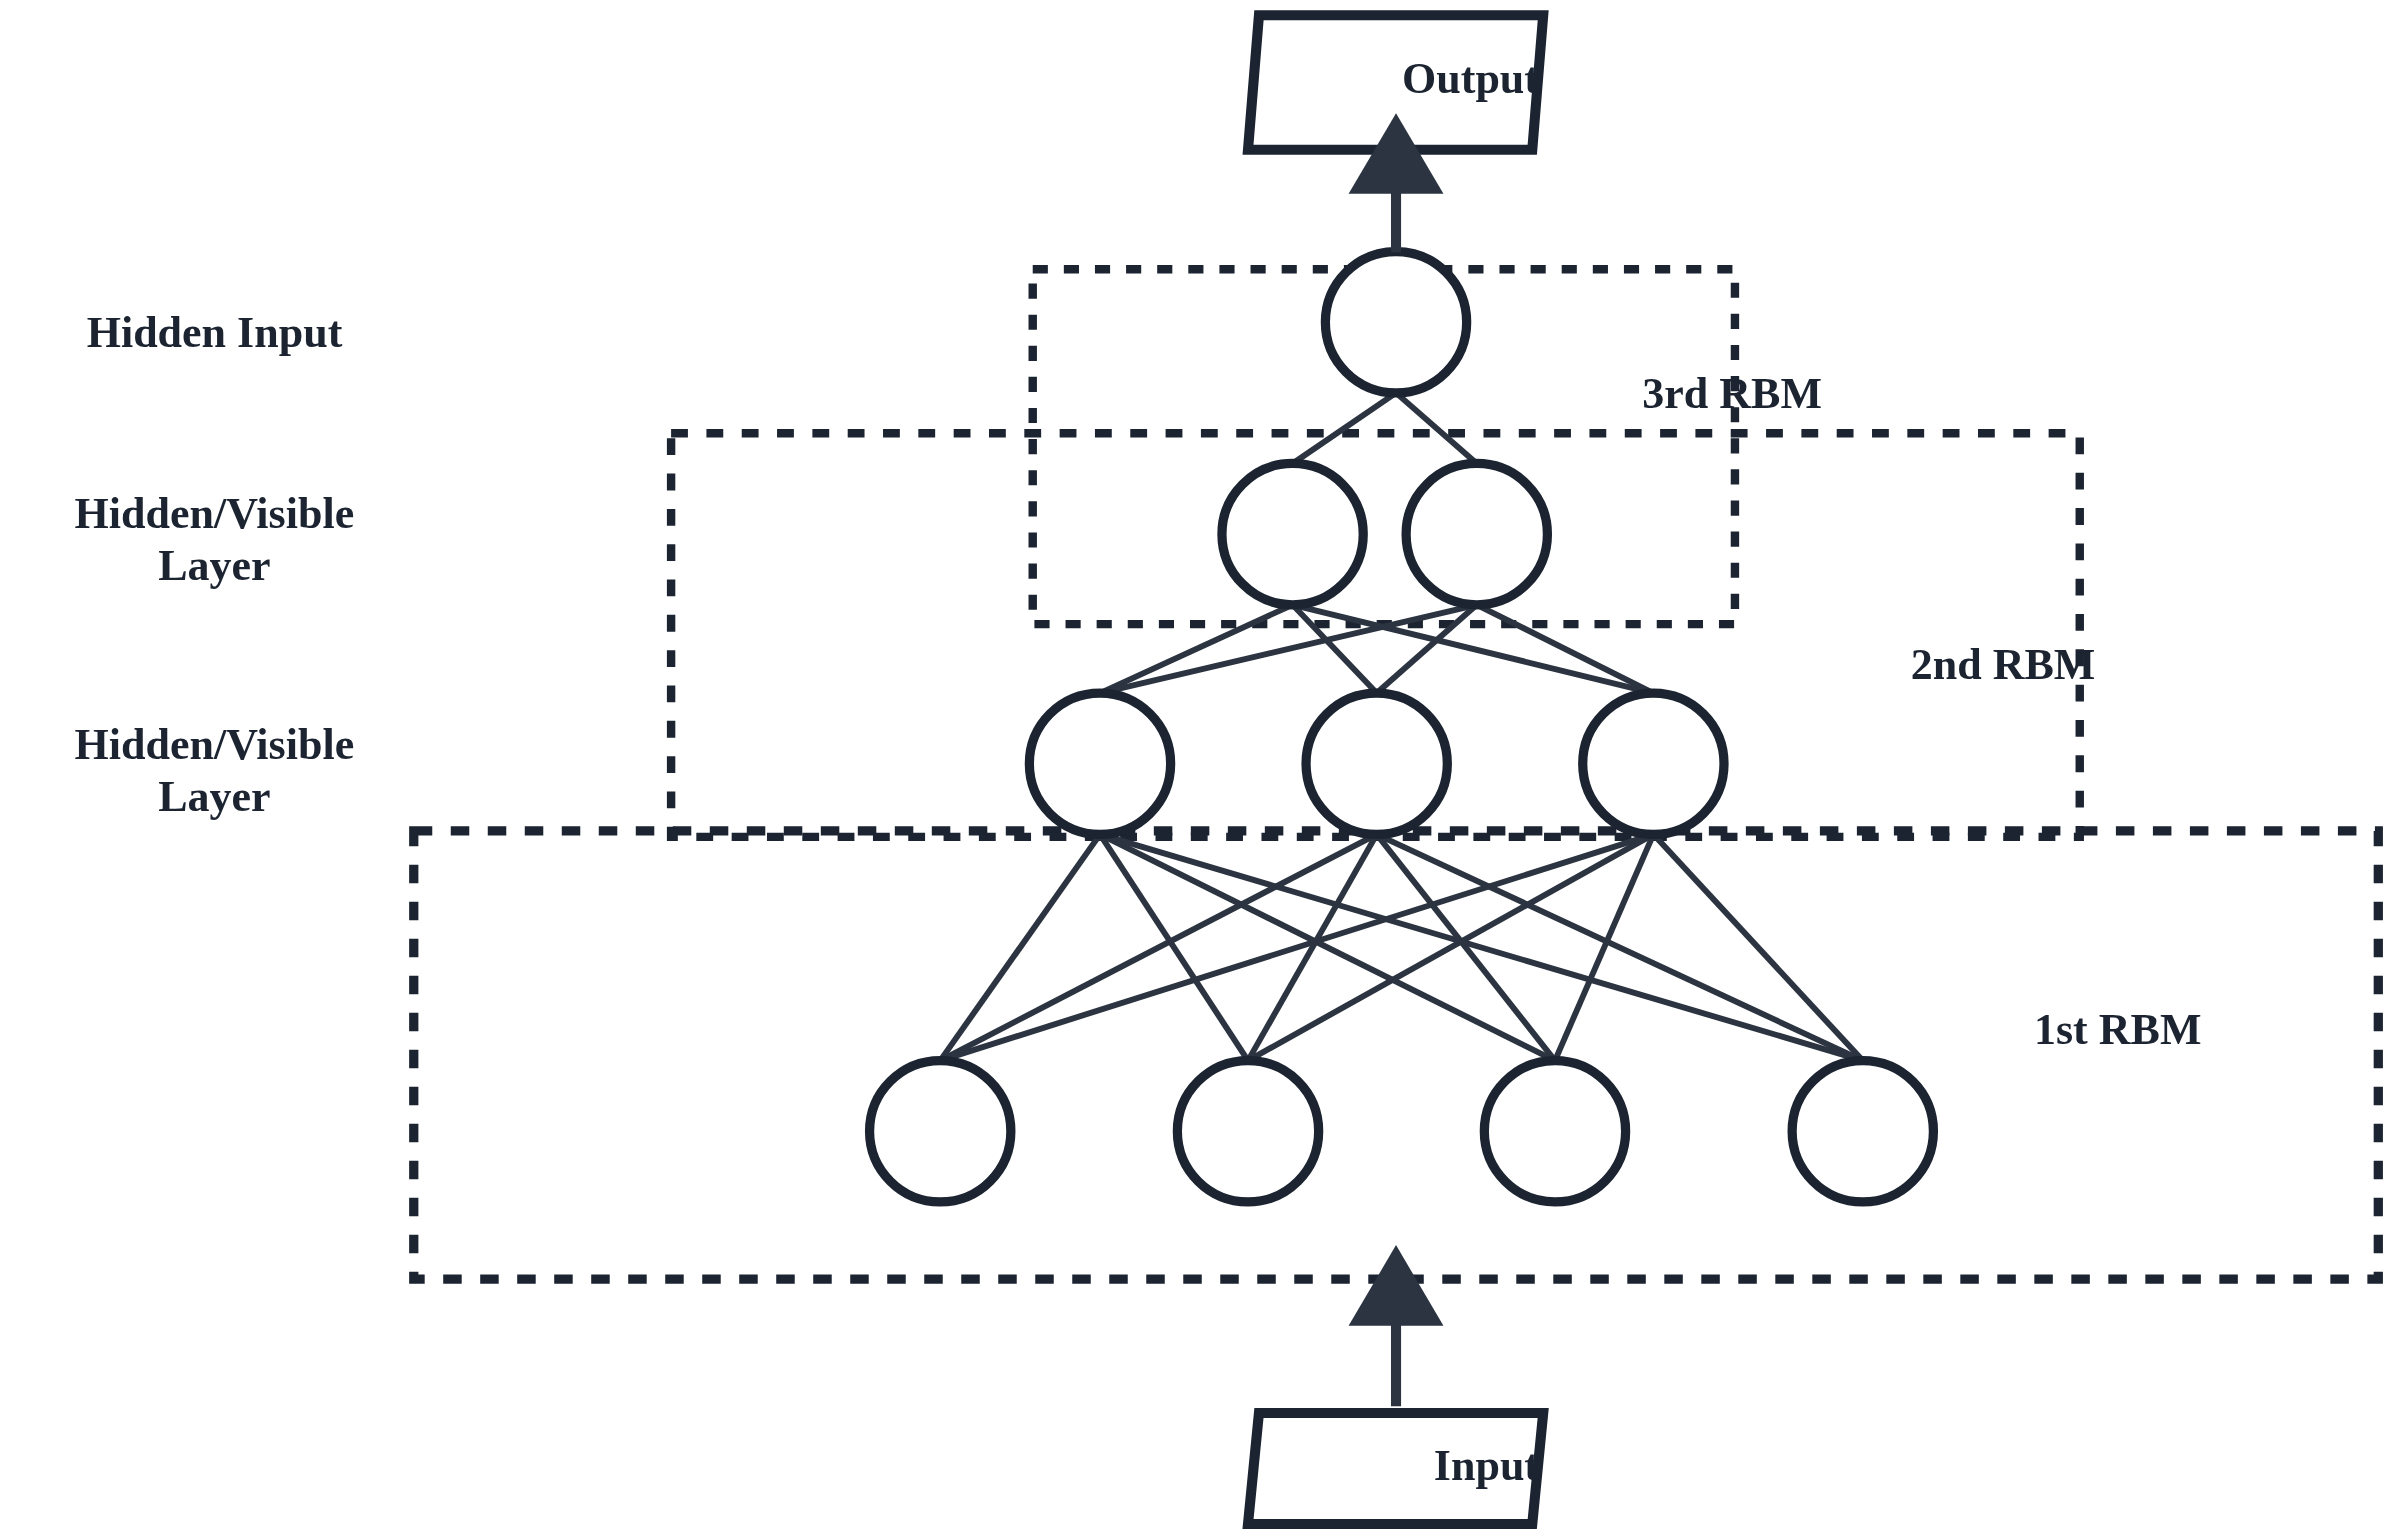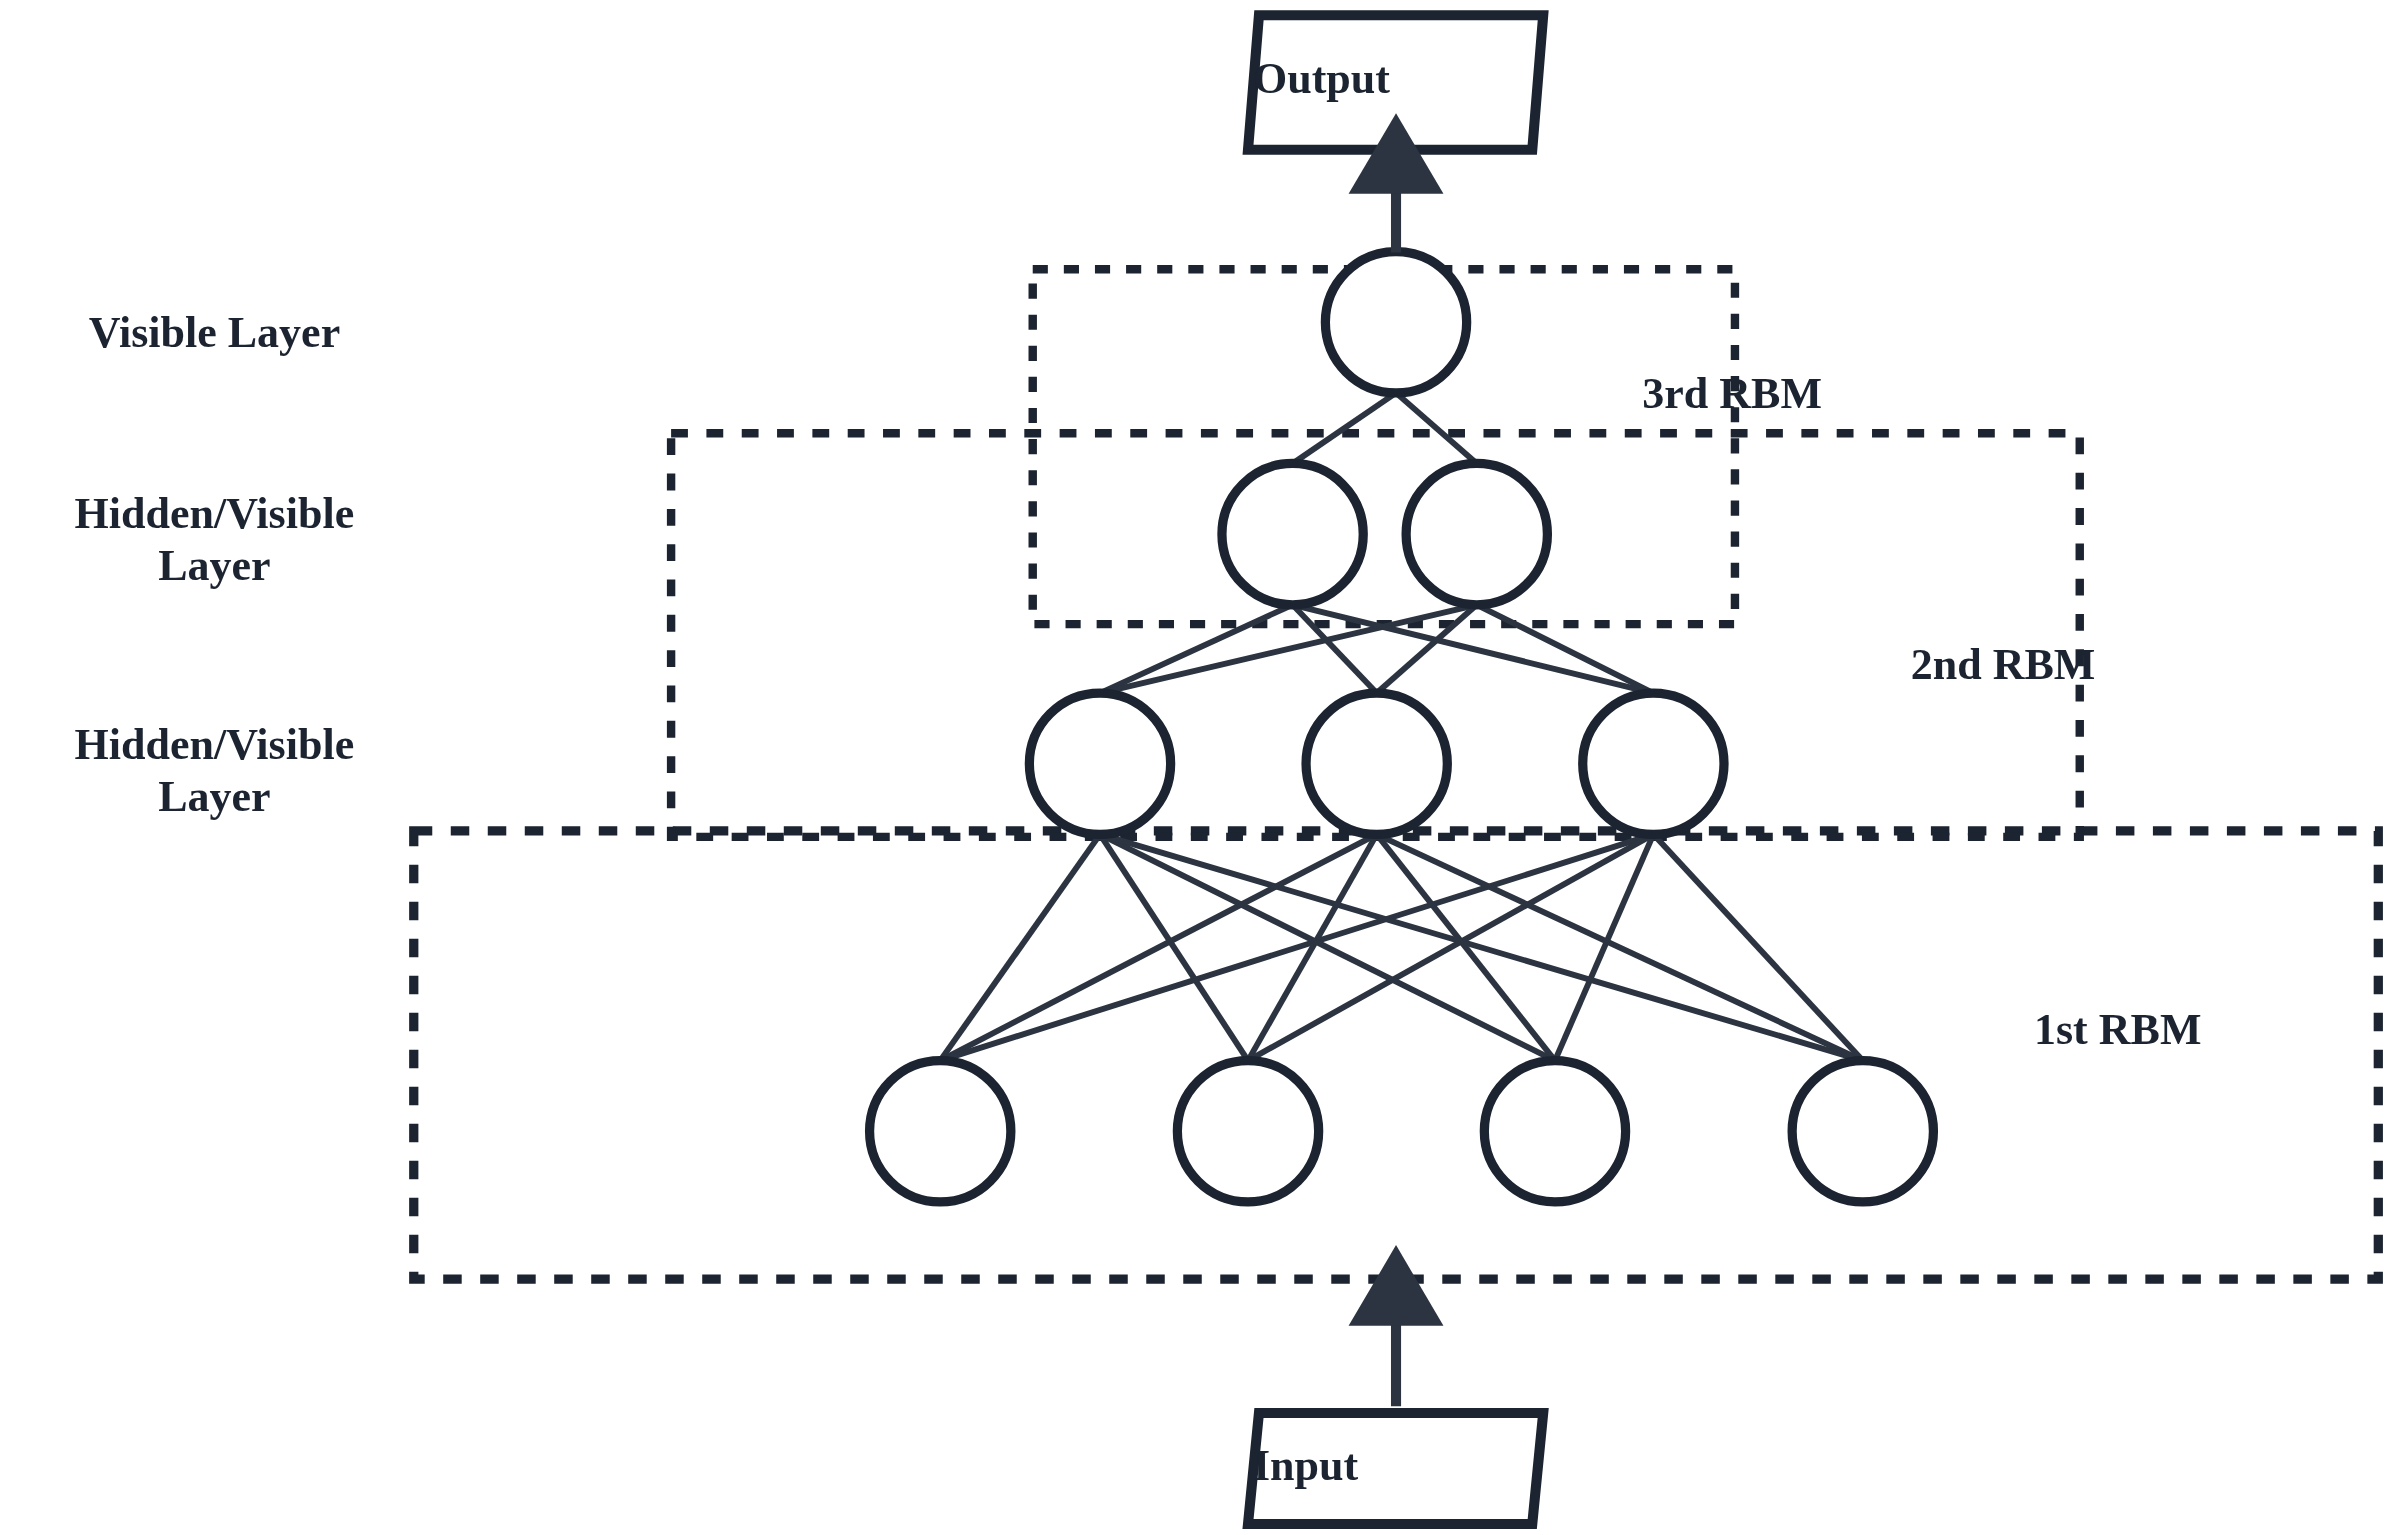--- a/index.html
+++ b/index.html
@@ -4,21 +4,21 @@
 <style>
   html,body{margin:0;padding:0;background:#ffffff;}
   body{width:2401px;height:1535px;font-family:"Liberation Serif",serif;overflow:hidden;}
   #stage{position:relative;width:2401px;height:1535px;background:#fff;}
   svg#diagram{position:absolute;left:0;top:0;width:2401px;height:1535px;}
   .lbl{position:absolute;color:#1b2430;font-weight:bold;font-family:"Liberation Serif",serif;
        text-align:center;line-height:1.18;white-space:pre-line;}
   .left-lbl{font-size:44px;text-align:center;}
   .rbm-lbl{font-size:44px;}
   .io-lbl{position:absolute;font-size:44px;font-weight:bold;color:#1b2430;
-          font-family:"Liberation Serif",serif;text-align:left;}
+          font-family:"Liberation Serif",serif;text-align:right;}
 </style>
 </head>
 <body>
 
 <div id="stage">
 
   <svg id="diagram" viewBox="0 0 2855 1825">
     <defs>
       <marker id="arrowhead" markerWidth="10" markerHeight="10" refX="4.2" refY="5" orient="auto" markerUnits="strokeWidth">
         <path d="M0.5,0.3 L8.5,5 L0.5,9.7 Z" fill="#2b3440"></path>
@@ -83,21 +83,21 @@
     </g>
 
     <polygon points="1497,18 1835,18 1822,178 1484,178" fill="#ffffff" stroke="#1b2430" stroke-width="12"></polygon>
 
     <polygon points="1497,1680 1835,1680 1822,1812 1484,1812" fill="#ffffff" stroke="#1b2430" stroke-width="12"></polygon>
 
     <line x1="1660" y1="300" x2="1660" y2="186" stroke="#2b3440" stroke-width="12" marker-end="url(#arrowhead)"></line>
     <line x1="1660" y1="1672" x2="1660" y2="1532" stroke="#2b3440" stroke-width="12" marker-end="url(#arrowhead)"></line>
   </svg>
 
-  <div class="lbl left-lbl" style="left:25px;top:307px;width:379px;">Visible Layer</div>
+  <div class="lbl left-lbl" style="left:25px;top:307px;width:379px;">Hidden Input</div>
 
   <div class="lbl left-lbl" style="left:8.4px;top:488px;width:412px;">Hidden/Visible
 Layer</div>
 
   <div class="lbl left-lbl" style="left:8.4px;top:719px;width:412px;">Hidden/Visible
 Layer</div>
 
 
   <div class="lbl rbm-lbl" style="left:1528px;top:368px;width:294px;text-align:right;">3rd RBM</div>
 

